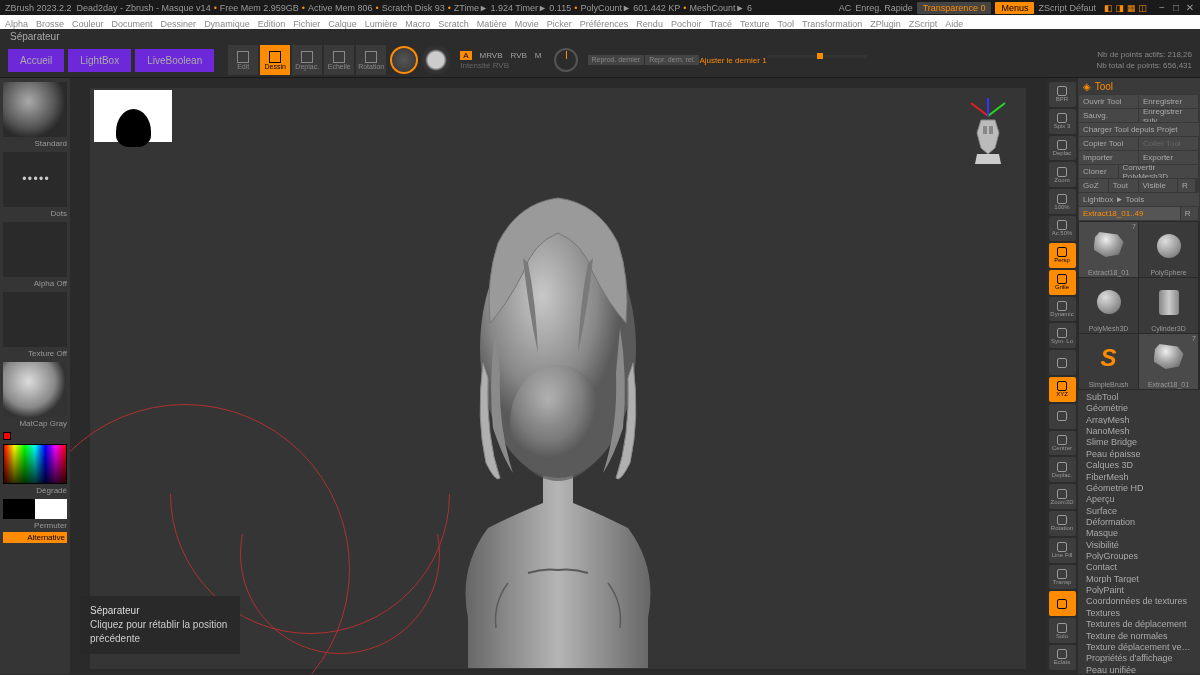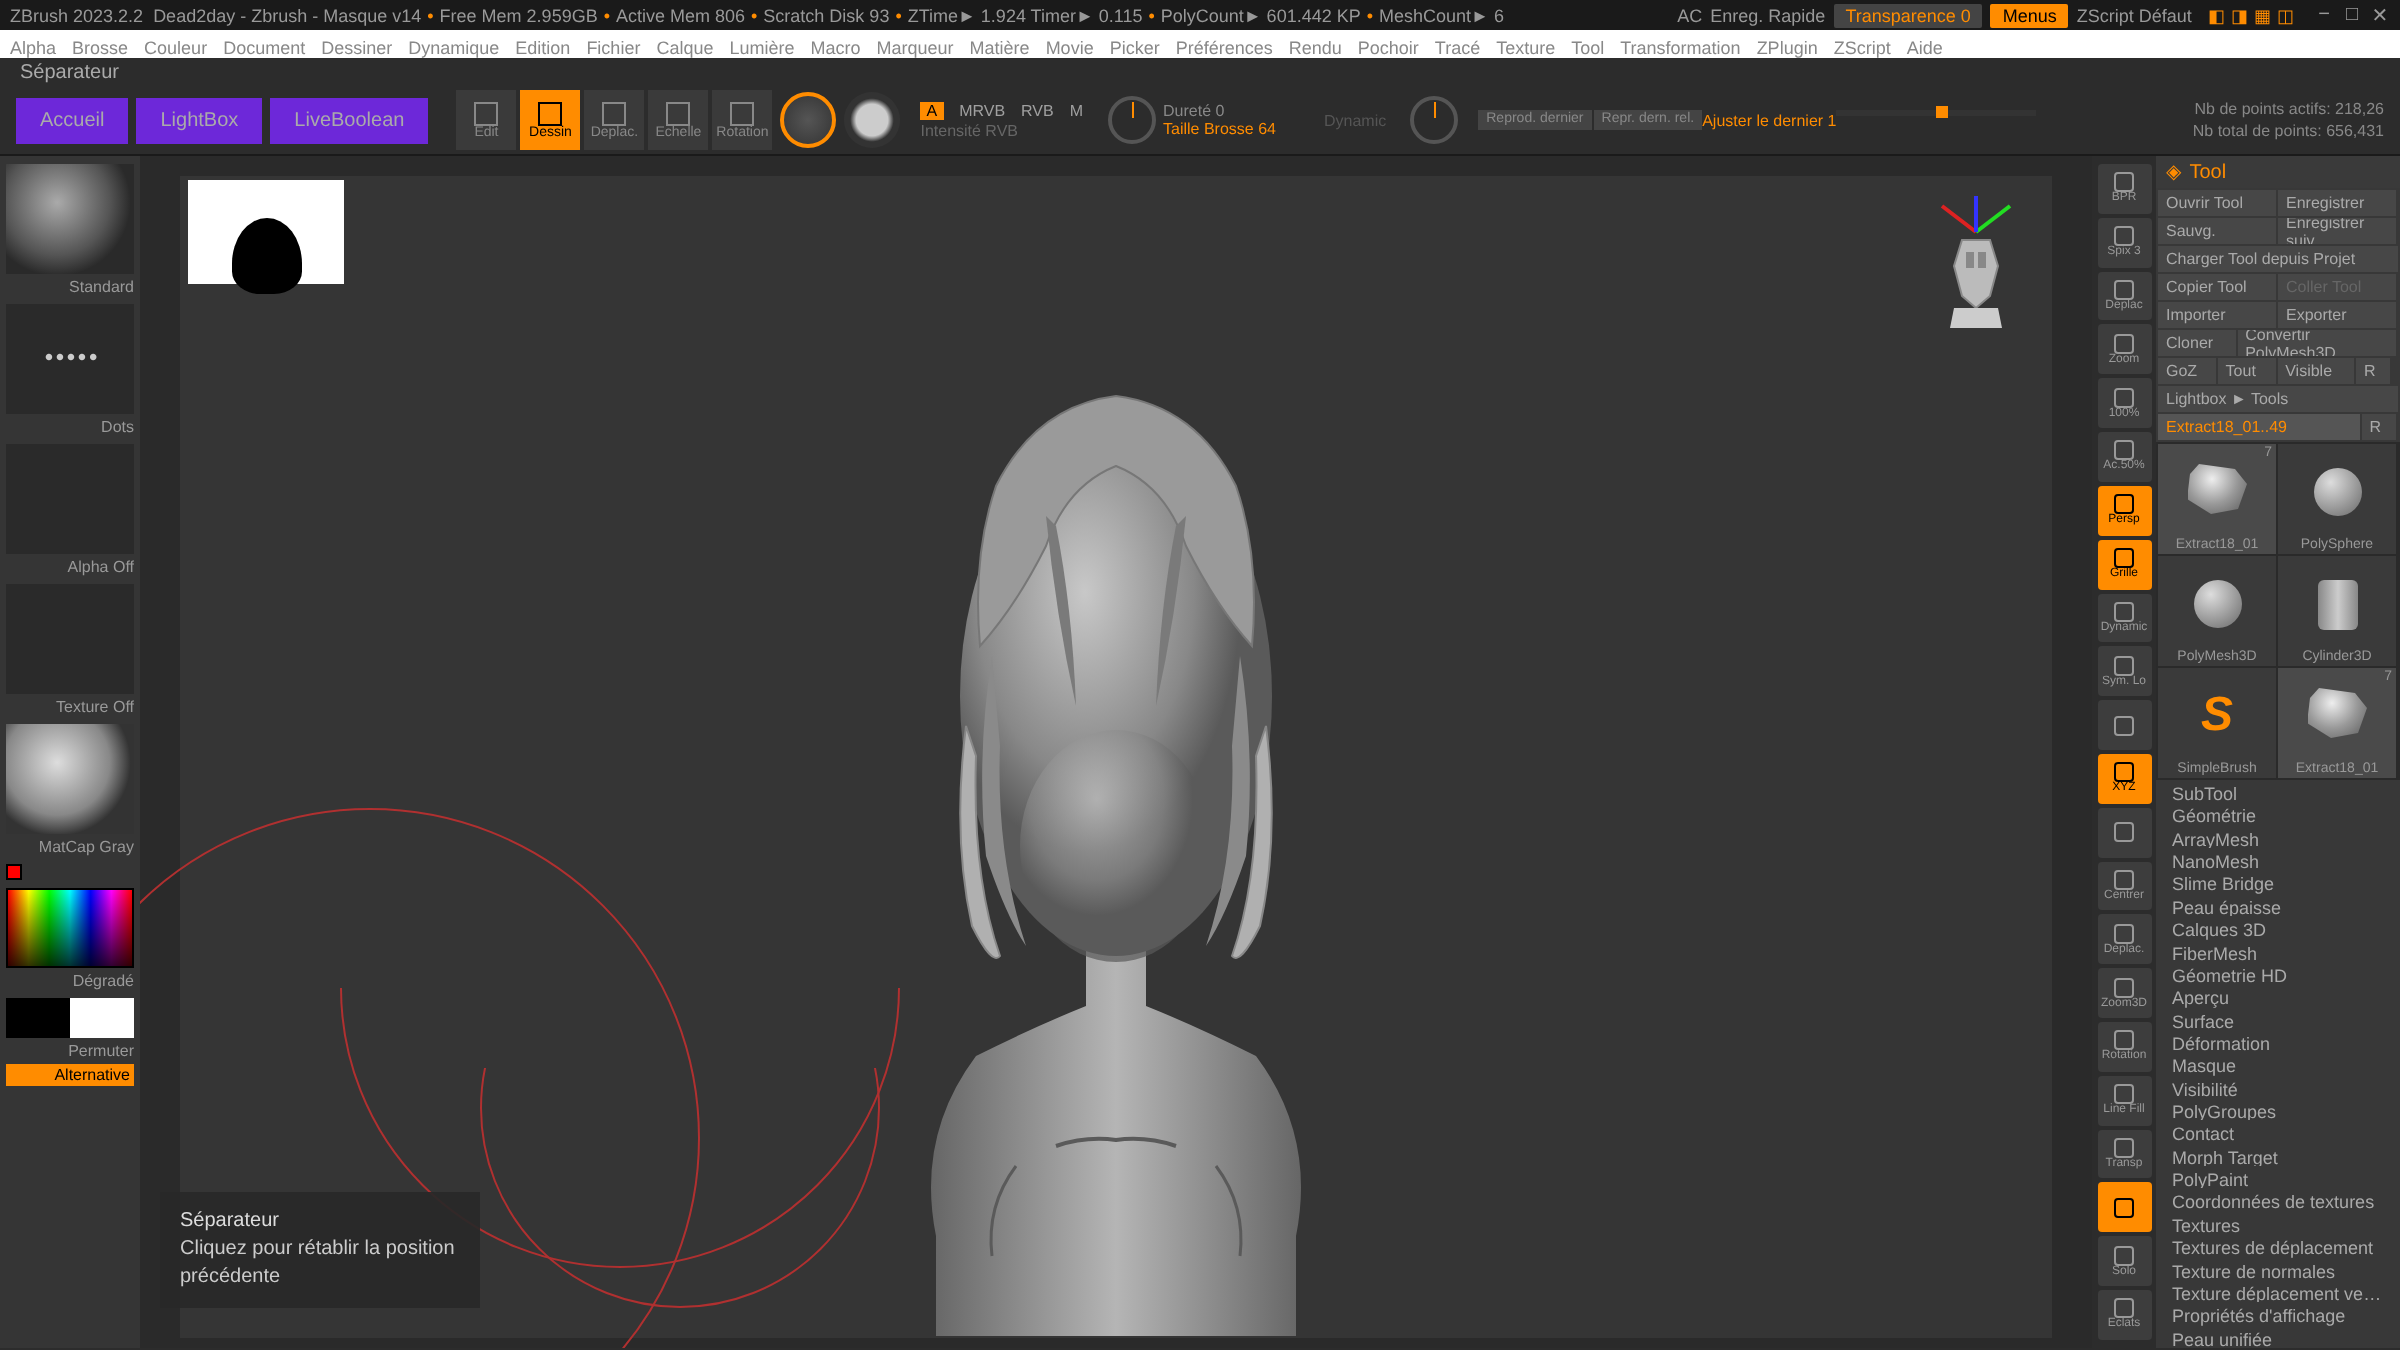--- a/index.html
+++ b/index.html
@@ -121,21 +121,21 @@
     <span>Brosse</span>
     <span>Couleur</span>
     <span>Document</span>
     <span>Dessiner</span>
     <span>Dynamique</span>
     <span>Edition</span>
     <span>Fichier</span>
     <span>Calque</span>
     <span>Lumière</span>
     <span>Macro</span>
-    <span>Marqueur</span>
+    <span>Scratch</span>
     <span>Matière</span>
     <span>Movie</span>
     <span>Picker</span>
     <span>Préférences</span>
     <span>Rendu</span>
     <span>Pochoir</span>
     <span>Tracé</span>
     <span>Texture</span>
     <span>Tool</span>
     <span>Transformation</span>
@@ -175,28 +175,20 @@
   <div class="round-btn orange-b"></div>
   <div class="round-btn" style="background:radial-gradient(#ccc 40%,#333 55%)"></div>
   <div class="txt-ctrl">
     <div class="top-row">
       <span class="mini-a">A</span>
       <span>MRVB</span>
       <span>RVB</span>
       <span>M</span>
     </div>
     <span style="color:#666">Intensité RVB</span>
-  </div>
-  <div class="dial-grp">
-    <div class="dial"></div>
-    <div style="display:flex;flex-direction:column">
-      <span>Dureté 0</span>
-      <span class="orange">Taille Brosse 64</span>
-    </div>
-    <span style="color:#555;margin-left:20px">Dynamic</span>
   </div>
   <div class="dial-grp">
     <div class="dial"></div>
     <div style="display:flex;flex-direction:row">
       <div class="repro-btns">
         <span>Reprod. dernier</span>
         <span>Repr. dern. rel.</span>
       </div>
       <span class="orange" style="margin-top:1px">Ajuster le dernier 1</span>
       <div style="width:100px;height:3px;background:#333;position:relative">

